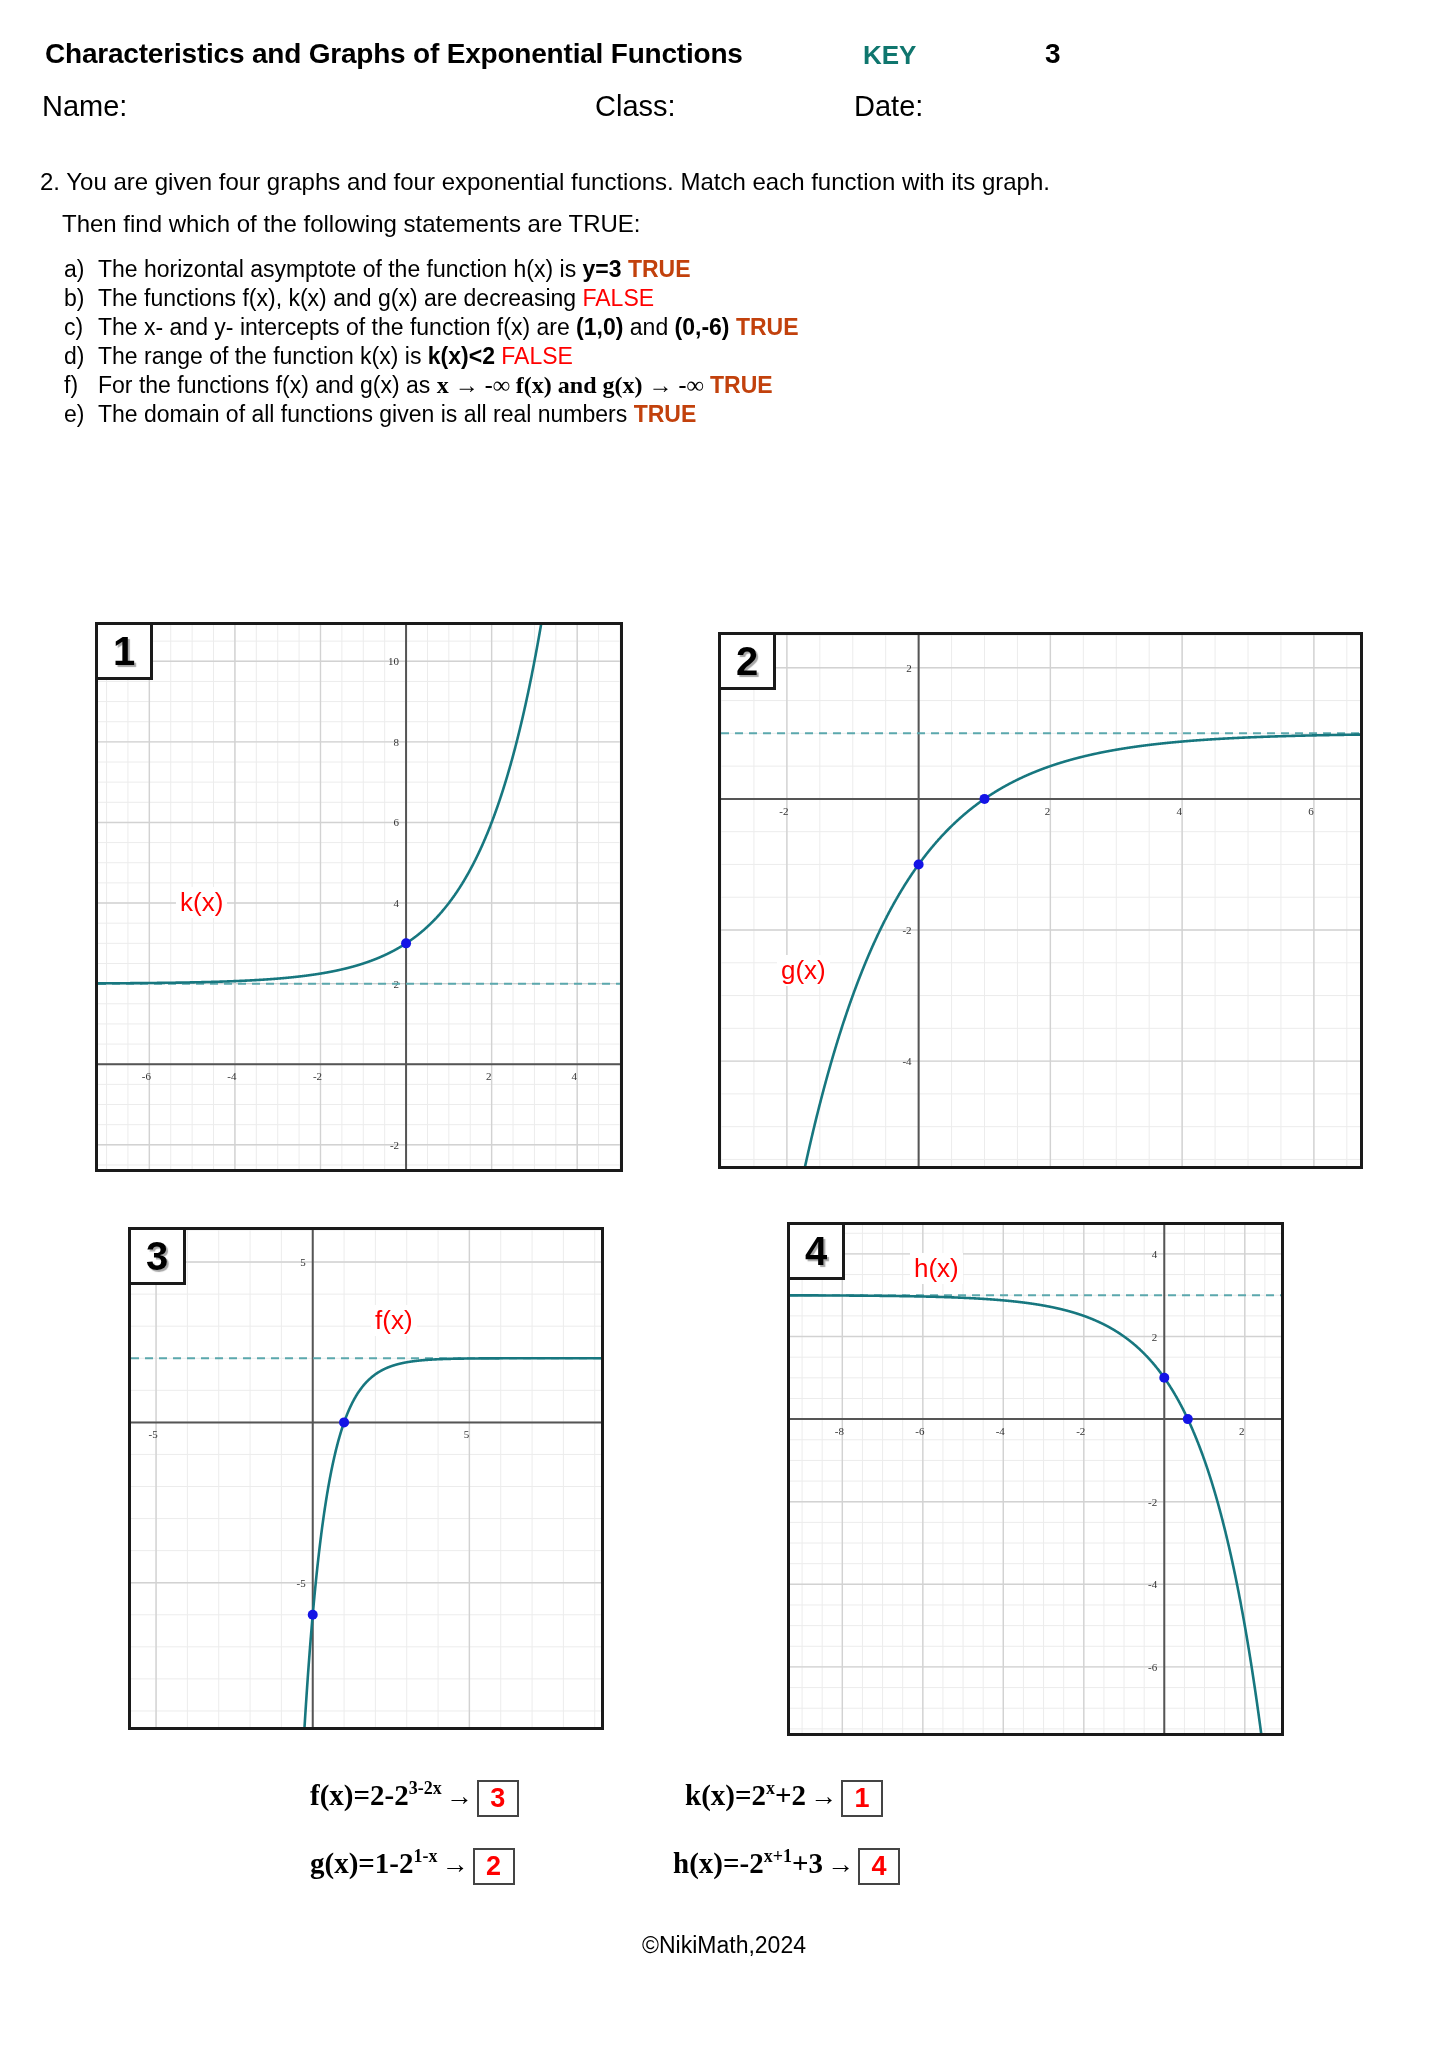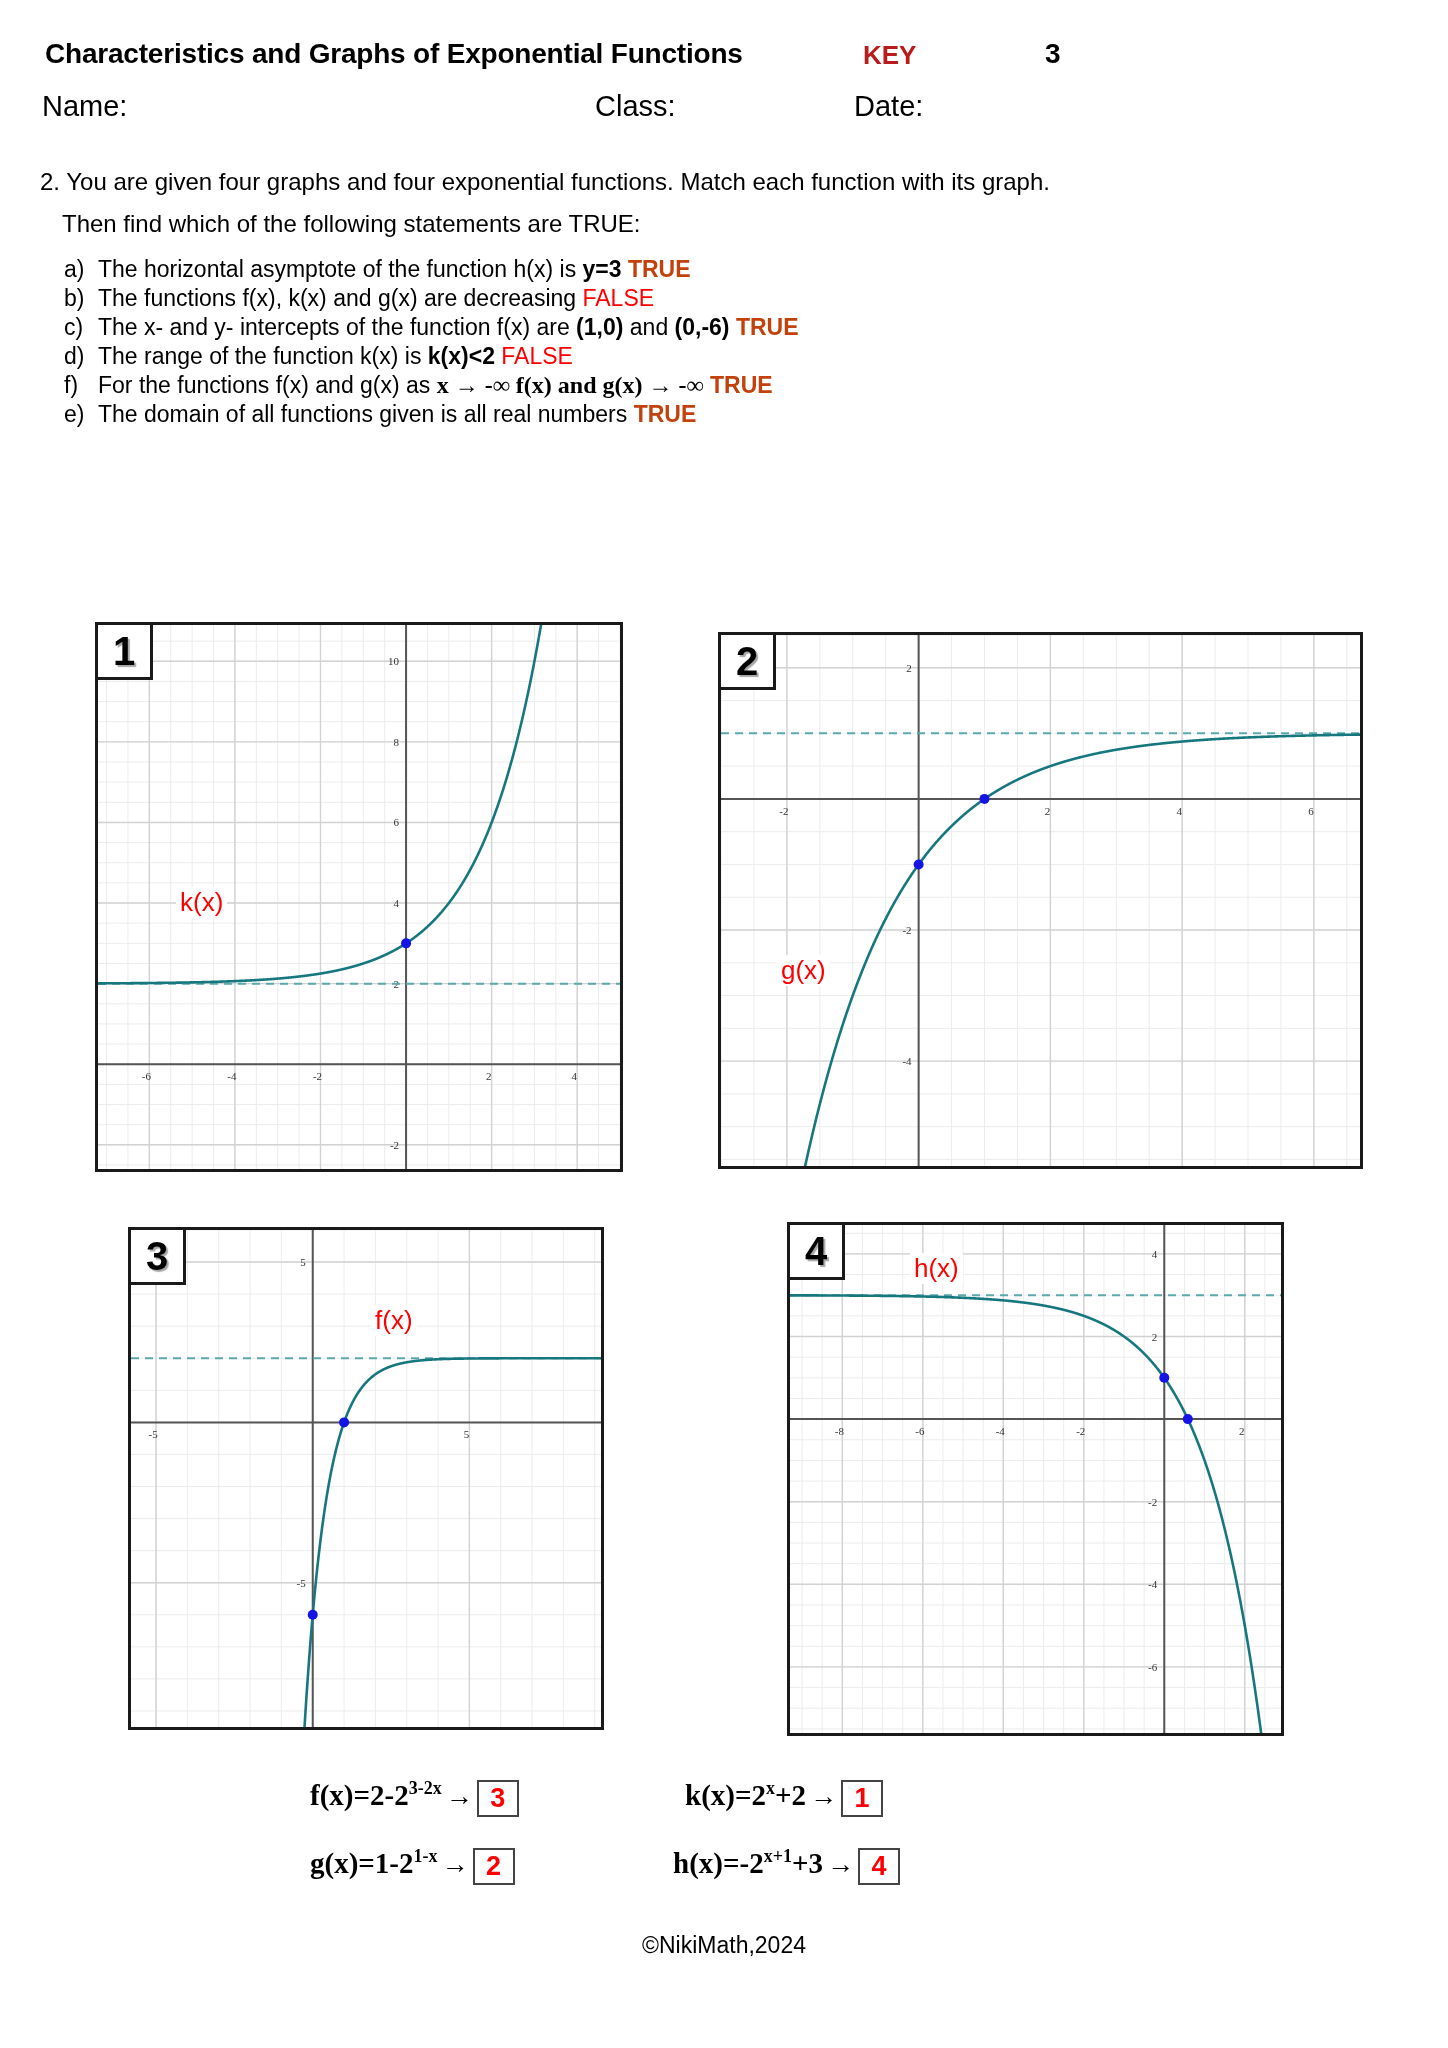--- a/index.html
+++ b/index.html
@@ -5,21 +5,21 @@
   html,body{margin:0;padding:0;background:#fff;}
   body{
     width:1448px;height:2048px;position:relative;overflow:hidden;
     font-family:"Liberation Sans", sans-serif;color:#000;
   }
   .page{position:absolute;inset:0;}
 
   
   .hdr{position:absolute;left:45px;top:38px;width:1370px;height:44px;}
   .hdr-title{position:absolute;left:0;top:0;font-size:28px;font-weight:bold;letter-spacing:-0.2px;white-space:nowrap;}
-  .hdr-key{position:absolute;left:818px;top:2px;font-size:26px;font-weight:bold;color:#b91c1c;}
+  .hdr-key{position:absolute;left:818px;top:2px;font-size:26px;font-weight:bold;color:#0f766e;}
   .hdr-page{position:absolute;left:1000px;top:0px;font-size:28px;font-weight:bold;}
 
   .row-name{position:absolute;left:42px;top:90px;width:1370px;height:34px;font-size:29px;}
   .row-name .nm{position:absolute;left:0;top:0;}
   .row-name .cl{position:absolute;left:553px;top:0;}
   .row-name .dt{position:absolute;left:812px;top:0;}
 
   
   .q-line1{position:absolute;left:40px;top:168px;font-size:24px;white-space:nowrap;}
   .q-line2{position:absolute;left:62px;top:210px;font-size:24px;white-space:nowrap;}

